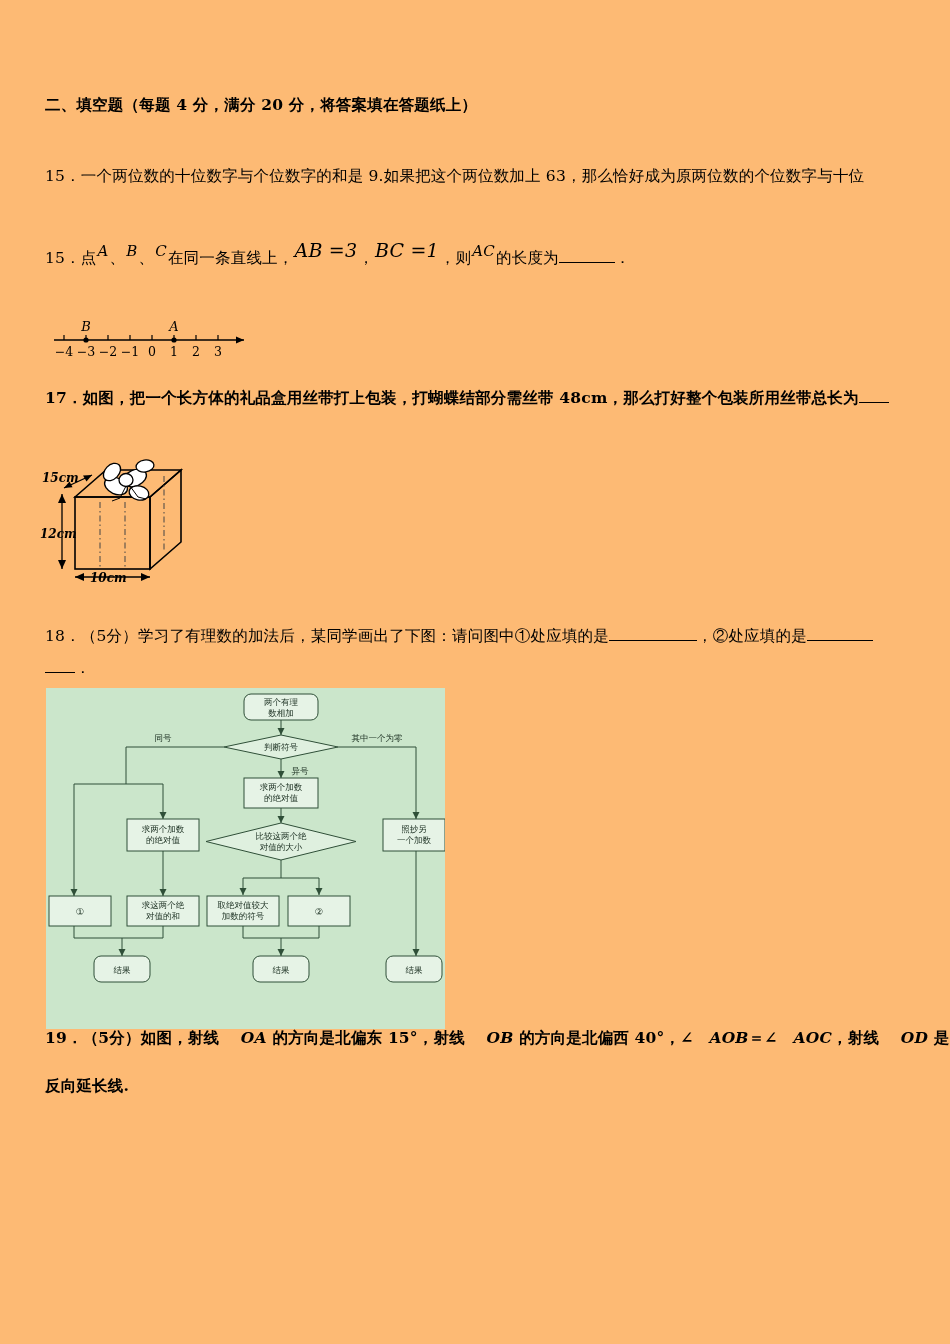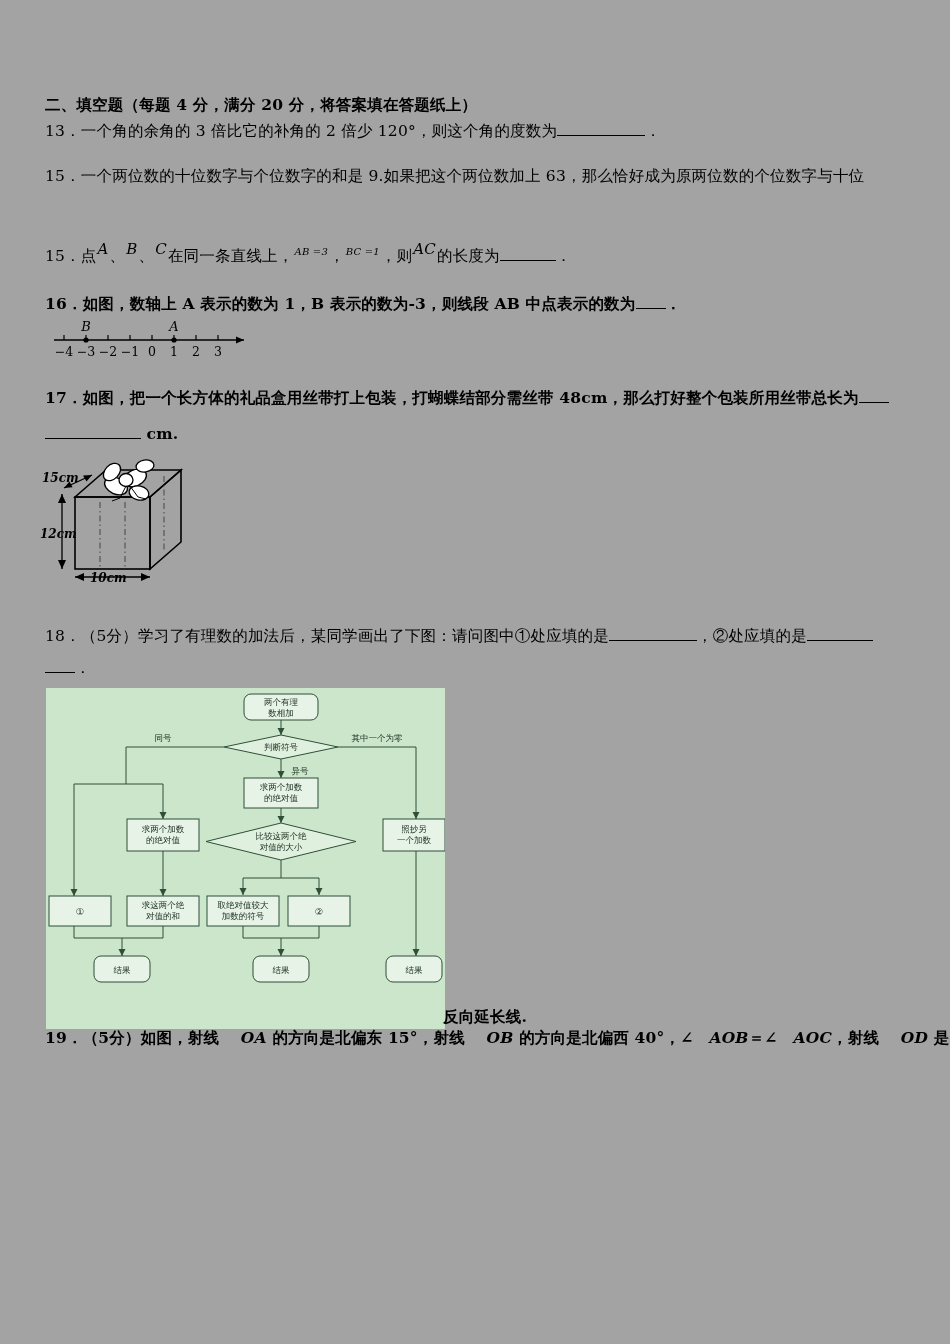--- a/index.html
+++ b/index.html
@@ -12,21 +12,21 @@
     height: 1344px;
     position: relative;
     font-family: "DejaVu Serif", "Liberation Serif", serif;
     color: #000000;
     overflow: hidden;
   }
   .page {
     position: relative;
     width: 950px;
     height: 1344px;
-    background: #a3a3a3;
+    background: #fdba74;
   }
   .line {
     position: absolute;
     left: 45px;
     width: 880px;
     font-size: 15.5px;
     line-height: 20px;
     letter-spacing: 0.2px;
     white-space: nowrap;
   }
@@ -51,21 +51,21 @@
     font-style: italic;
     font-family: "DejaVu Serif", "Liberation Serif", serif;
     font-size: 15px;
     position: relative;
     top: -7px;
     padding: 0 1px;
   }
   .mathsm {
     font-style: italic;
     font-family: "DejaVu Serif", "Liberation Serif", serif;
-    font-size: 10px;
+    font-size: 19px;
     position: relative;
     top: -6px;
     padding: 0 1px;
   }
   .it { font-style: italic; font-weight: bold; margin-left: 16px; }
 
   
   .numline-fig {
     position: absolute;
     left: 48px;
@@ -92,35 +92,29 @@
   }
   .flow-fig svg { display: block; }
 </style>
 </head>
 <body>
 
 <div class="page">
 
   <div class="line bold" style="top:95px;">二、填空题（每题 4 分，满分 20 分，将答案填在答题纸上）</div>
 
-  <div class="line" style="top:121px;">
-    <span class="num">13．</span><span>一个角的余角的 3 倍比它的补角的 2 倍少 120°，则这个角的度数为</span><span class="blank b-long"></span><span>．</span>
-  </div>
 
   <div class="line" style="top:166px;">
     <span class="num">15．</span><span>一个两位数的十位数字与个位数字的和是 9.如果把这个两位数加上 63，那么恰好成为原两位数的个位数字与十位</span>
   </div>
 
   <div class="line" style="top:246px;">
     <span class="num">15．</span><span>点</span><span class="mathvar">A</span><span>、</span><span class="mathvar">B</span><span>、</span><span class="mathvar">C</span><span>在同一条直线上，</span><span class="mathsm">AB =3</span><span>，</span><span class="mathsm">BC =1</span><span>，则</span><span class="mathvar">AC</span><span>的长度为</span><span class="blank b-short"></span><span>．</span>
   </div>
 
-  <div class="line bold" style="top:294px;">
-    <span class="num">16．</span><span>如图，数轴上 A 表示的数为 1，B 表示的数为‐3，则线段 AB 中点表示的数为</span><span class="blank b-xshort"></span><span>．</span>
-  </div>
 
   <div class="numline-fig">
     <svg width="230" height="46" viewBox="0 0 230 46" xmlns="http://www.w3.org/2000/svg">
 
       <line x1="6" y1="22" x2="196" y2="22" stroke="#000" stroke-width="1.4"></line>
       <polygon points="196,22 188,18.6 188,25.4" fill="#000"></polygon>
 
       <g stroke="#000" stroke-width="1.2">
         <line x1="16" y1="17" x2="16" y2="22"></line>
         <line x1="38" y1="17" x2="38" y2="22"></line>
@@ -147,23 +141,20 @@
       <circle cx="126" cy="22" r="2.6" fill="#000"></circle>
       <g font-family="DejaVu Serif, Liberation Serif, serif" font-size="13" font-style="italic" text-anchor="middle" fill="#000">
         <text x="38" y="13">B</text>
         <text x="126" y="13">A</text>
       </g>
     </svg>
   </div>
 
   <div class="line bold" style="top:388px;">
     <span class="num">17．</span><span>如图，把一个长方体的礼品盒用丝带打上包装，打蝴蝶结部分需丝带 48cm，那么打好整个包装所用丝带总长为</span><span class="blank b-xshort"></span>
-  </div>
-  <div class="line bold" style="top:424px;">
-    <span class="blank b-xl"></span>&nbsp;<span>cm.</span>
   </div>
 
   <div class="box-fig">
     <svg width="190" height="135" viewBox="0 0 190 135" xmlns="http://www.w3.org/2000/svg">
 
       <g stroke="#000" fill="none" stroke-width="1.6">
 
         <rect x="35" y="45" width="75" height="72"></rect>
 
         <polygon points="35,45 66,18 141,18 110,45"></polygon>
@@ -352,15 +343,15 @@
       <g>
         <rect x="340" y="268" width="56" height="26" rx="7" ry="7" fill="#e6f3e6" stroke="#2f4f38" stroke-width="1"></rect>
         <text x="368" y="285" font-family="DejaVu Sans, Liberation Sans, sans-serif" font-size="8.5" text-anchor="middle" fill="#1a2e20">结果</text>
       </g>
     </svg>
   </div>
 
   <div class="line bold" style="top:1028px;">
     <span class="num">19．</span><span>（5分）如图，射线 </span><span class="it">OA</span><span> 的方向是北偏东 15°，射线 </span><span class="it">OB</span><span> 的方向是北偏西 40°，∠</span><span class="it">AOB</span><span>＝∠</span><span class="it">AOC</span><span>，射线 </span><span class="it">OD</span><span> 是 </span><span class="it">OB</span><span> 的</span>
   </div>
-  <div class="line bold" style="top:1007px;text-align:center;">反向延长线.</div>
+  <div class="line bold" style="top:1076px;">反向延长线.</div>
 
 </div>
 
 </body></html>

